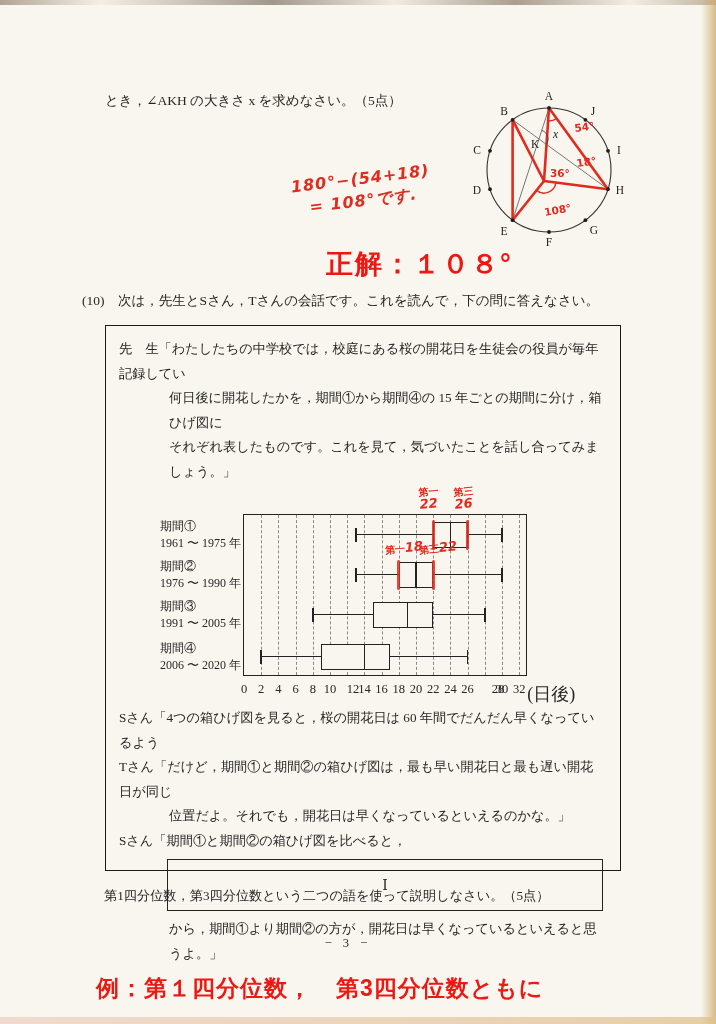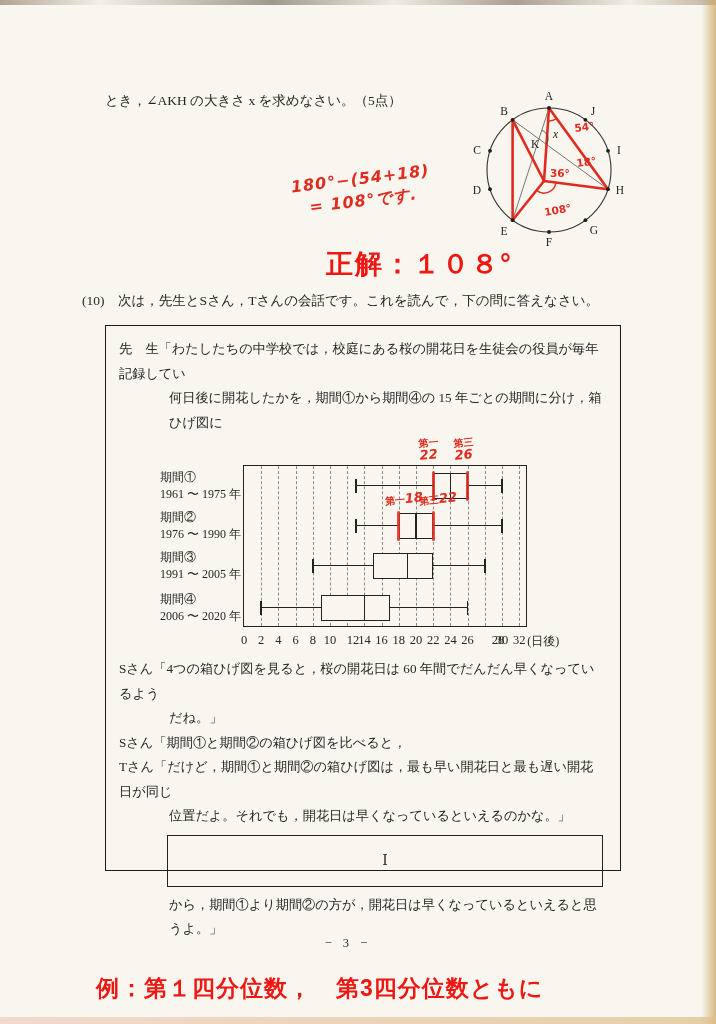--- a/index.html
+++ b/index.html
@@ -51,21 +51,21 @@
   .cap{position:absolute;width:1.6px;height:14px;background:#222;}
   .bx{position:absolute;height:26px;border:1.6px solid #222;background:#f8f6ef;}
   .med{position:absolute;width:1.6px;height:26px;background:#222;}
   .redmark{position:absolute;width:3px;height:30px;background:rgba(224,43,30,.85);border-radius:2px;}
   .anno{position:absolute;color:var(--red-hand);font-family:"DejaVu Sans",sans-serif;
         font-weight:bold;transform:rotate(-5deg);line-height:12px;text-align:left;white-space:nowrap;}
   .anno .t{font-size:10px;display:block;}
   .anno .v{font-size:13px;font-style:italic;}
   .anno.inline .t,.anno.inline .v{display:inline;}
   .tick{position:absolute;font-size:12.5px;transform:translateX(-50%);white-space:nowrap;}
-  .unit{position:absolute;font-size:12px;white-space:nowrap;}
+  .unit{position:absolute;font-size:18px;white-space:nowrap;}
   .blankbox{margin:6px 0 0 48px;width:436px;height:52px;border:1.3px solid #222;
     display:flex;align-items:center;justify-content:center;font-size:14px;}
   .closing{margin-top:6px;padding-left:50px;line-height:24.5px;}
   .question{position:absolute;left:82px;top:882px;width:566px;font-size:13.2px;line-height:27px;}
   .inline-box{display:inline-block;width:138px;height:20px;border:1.3px solid #222;
     text-align:center;font-size:12px;line-height:18px;vertical-align:-4px;margin:0 8px;}
   .question .l2{padding-left:22px;}
   .page-number{position:absolute;left:0;right:20px;top:936px;text-align:center;font-size:12.5px;letter-spacing:4px;}
   .red-example{
     position:absolute;left:96px;top:974px;color:var(--red-stamp);
@@ -142,20 +142,21 @@
 </svg>
 
 <div class="answer9">正解：１０８°</div>
 
 <div class="q10-intro">(10)　次は，先生とSさん，Tさんの会話です。これを読んで，下の問に答えなさい。</div>
 
 <div class="conv-box">
   <div class="speech">
     <div class="line">先　生「わたしたちの中学校では，校庭にある桜の開花日を生徒会の役員が毎年記録してい</div>
     <div class="line cont">何日後に開花したかを，期間①から期間④の 15 年ごとの期間に分け，箱ひげ図に</div>
+    <div class="line cont">それぞれ表したものです。これを見て，気づいたことを話し合ってみましょう。」</div>
   </div>
 
   <div class="chart" id="chart">
       <div class="plot">
         <div class="grid" style="left: 17.2px;"></div>
         <div class="grid" style="left: 34.4px;"></div>
         <div class="grid" style="left: 51.6px;"></div>
         <div class="grid" style="left: 68.8px;"></div>
         <div class="grid" style="left: 86px;"></div>
         <div class="grid" style="left: 103.2px;"></div>
@@ -229,37 +230,37 @@
         <div class="">1991 〜 2005 年</div>
       </div>
       <div class="row-label" style="top: 148px;">
         <div class="">期間④</div>
         <div class="">2006 〜 2020 年</div>
       </div>
     </div>
 
   <div class="speech">
     <div class="line">Sさん「4つの箱ひげ図を見ると，桜の開花日は 60 年間でだんだん早くなっているよう</div>
-    <div class="line cont">だね。」</div>
-  </div>
-  <div class="speech">
-    <div class="line">Sさん「期間①と期間②の箱ひげ図を比べると，</div>
   </div>
   <div class="speech">
     <div class="line">Tさん「だけど，期間①と期間②の箱ひげ図は，最も早い開花日と最も遅い開花日が同じ</div>
     <div class="line cont">位置だよ。それでも，開花日は早くなっているといえるのかな。」</div>
   </div>
+  <div class="speech">
+    <div class="line">Sさん「期間①と期間②の箱ひげ図を比べると，</div>
+  </div>
 
   <div class="blankbox">
     <span>Ⅰ</span>
   </div>
 
   <div class="closing">から，期間①より期間②の方が，開花日は早くなっているといえると思うよ。」</div>
 </div>
 
 <div class="question">
+  <div class="l2">第1四分位数，第3四分位数という二つの語を使って説明しなさい。（5点）</div>
 </div>
 
 <div class="page-number">− 3 −</div>
 
 <div class="red-example">
   <div>例：第１四分位数，　第3四分位数ともに</div>
 </div>
 
 </body></html>

